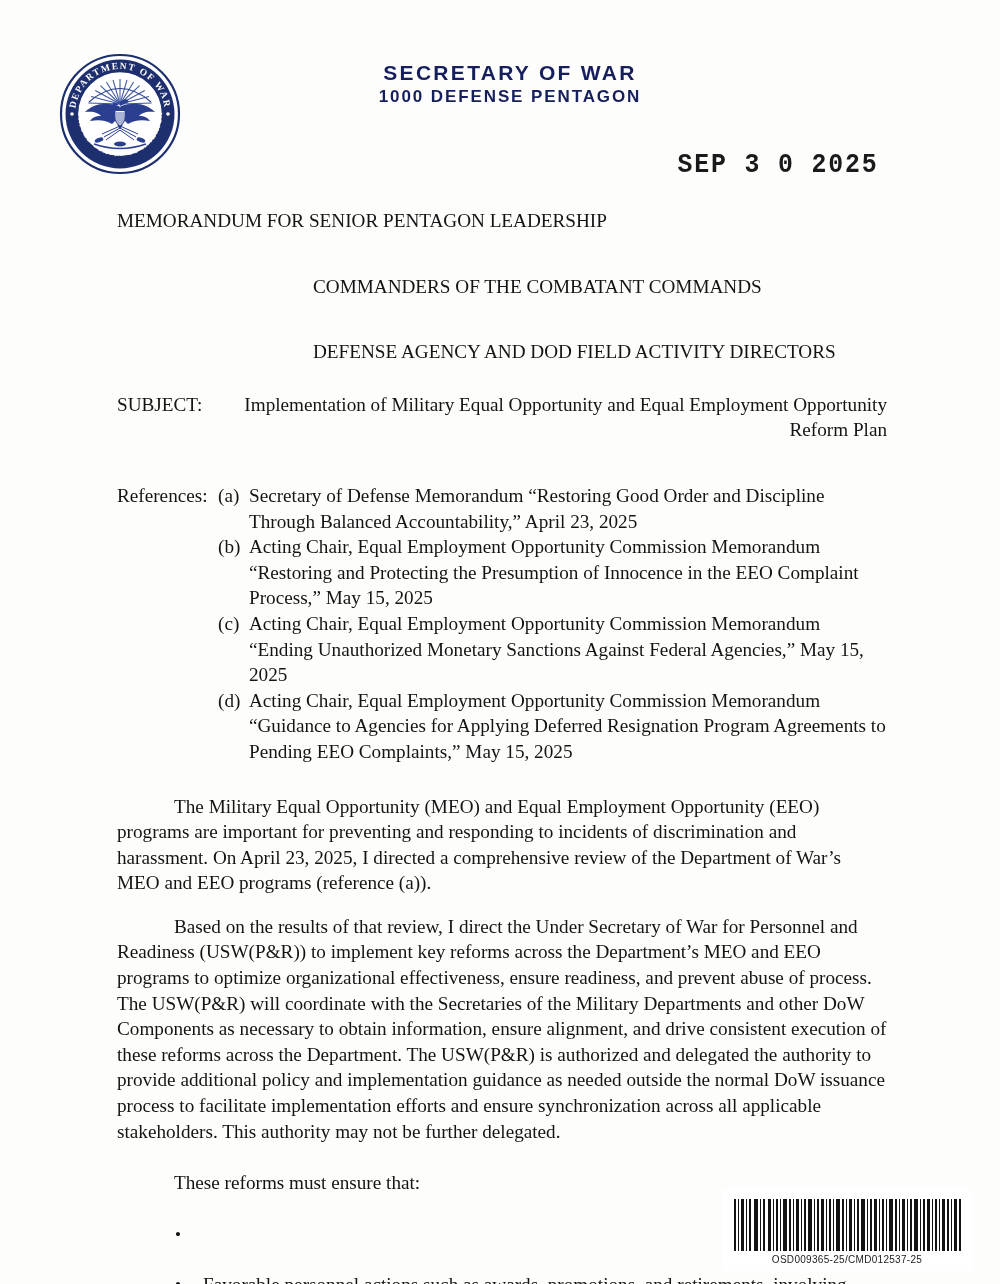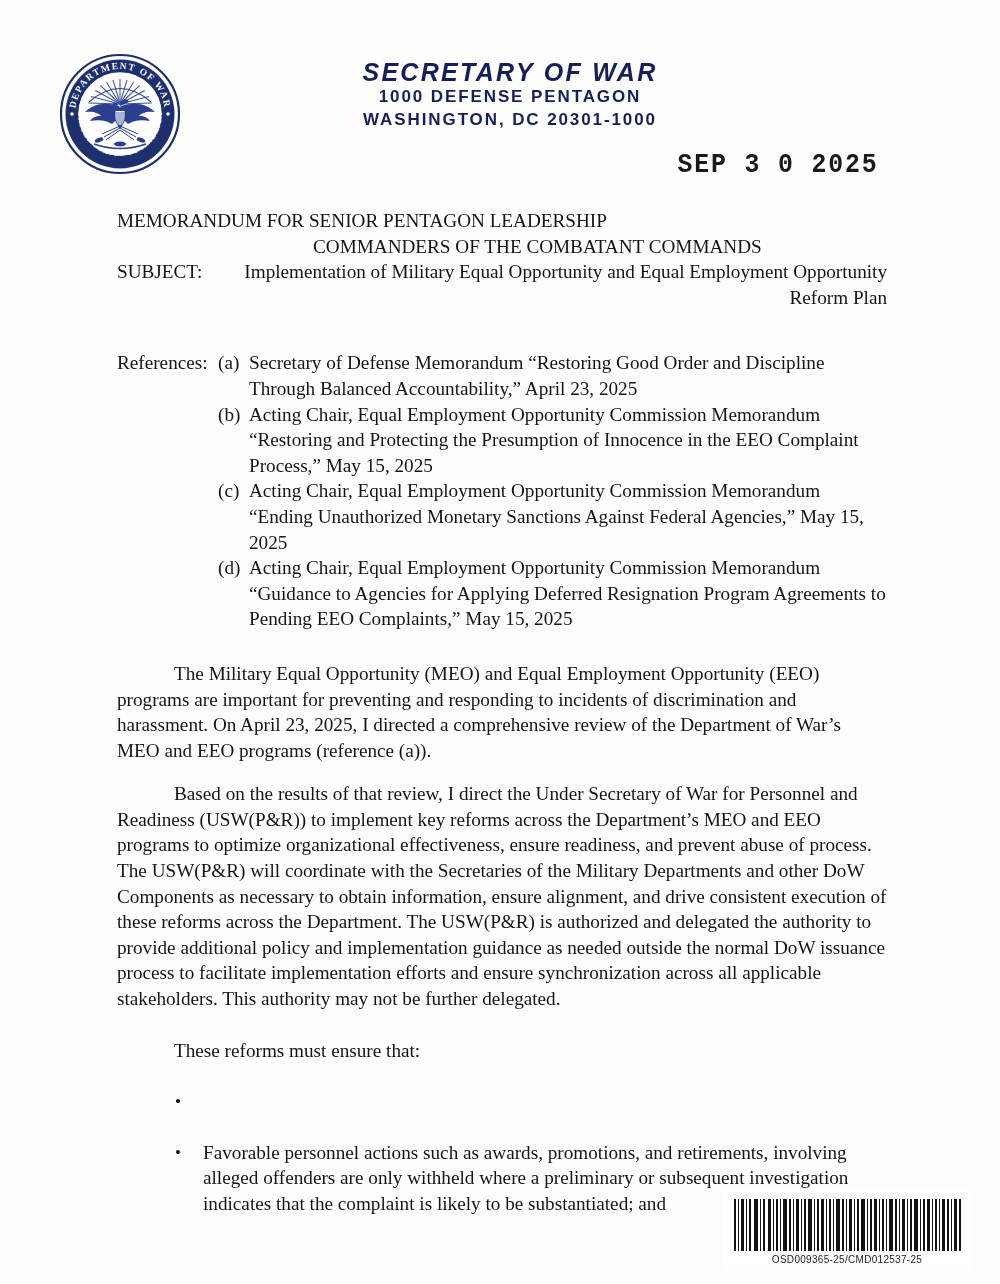--- a/index.html
+++ b/index.html
@@ -34,24 +34,23 @@
     position: absolute;
     left: 250px;
     top: 60px;
     width: 520px;
     text-align: center;
     font-family: "Liberation Sans", "DejaVu Sans", sans-serif;
     color: #161f5c;
     font-weight: bold;
   }
   .lh-line1 {
-    font-size: 25px;
+    font-size: 21px;
     letter-spacing: 2.3px;
     line-height: 25px;
-    font-style: italic;
   }
   .lh-line2, .lh-line3 {
     font-size: 17px;
     letter-spacing: 1.9px;
     line-height: 23px;
   }
 
   
   .date-stamp {
     position: absolute;
@@ -75,35 +74,36 @@
     width: 770px;
     font-size: 19.2px;
     line-height: 25.6px;
   }
 
   .memo-for { margin: 0; }
   .memo-for .l1 { display: block; }
   .memo-for .l2, .memo-for .l3 {
     display: block;
     padding-left: 196px;
+    margin-top: 40px;
   }
 
   .labeled-block {
     display: flex;
     align-items: flex-start;
   }
   .labeled-block .lbl {
     flex: 0 0 auto;
     white-space: nowrap;
   }
   .labeled-block .val {
     flex: 1 1 auto;
   }
 
-  #subject-block { }
+  #subject-block { margin-top: 27px; }
   #subject-block .lbl { width: 101px; }
   #subject-block .val { width: 667px; text-align: right; }
 
   #references-block { margin-top: 40px; }
   #references-block .lbl { width: 101px; }
   #references-block .reflist {
     flex: 1 1 auto;
     margin: 0;
     padding: 0;
     list-style: none;
@@ -256,30 +256,30 @@
         <ellipse cx="83" cy="88" rx="4.5" ry="2.2" transform="rotate(20 83 88)"></ellipse>
         <ellipse cx="62" cy="92" rx="6" ry="2.6"></ellipse>
       </g>
       <path d="M 36,92 Q 62,101 88,92" fill="none" stroke="#2a3f8f" stroke-width="1.4"></path>
     </svg>
   </div>
 
   <div class="letterhead">
     <div class="lh-line1">SECRETARY OF WAR</div>
     <div class="lh-line2">1000 DEFENSE PENTAGON</div>
-    <div class="lh-line3">WASHINGTON, DC 20301-1000</div>
   </div>
 
   <div class="date-stamp">SEP 3 0 2025</div>
 
   <div class="doc-body">
 
     <div class="memo-for">
       <span class="l1">MEMORANDUM FOR SENIOR PENTAGON LEADERSHIP</span>
       <span class="l2">COMMANDERS OF THE COMBATANT COMMANDS</span>
+      <span class="l3">DEFENSE AGENCY AND DOD FIELD ACTIVITY DIRECTORS</span>
     </div>
 
     <div class="labeled-block" id="subject-block">
       <span class="lbl">SUBJECT:</span>
       <span class="val">Implementation of Military Equal Opportunity and Equal Employment Opportunity Reform Plan</span>
     </div>
 
     <div class="labeled-block" id="references-block">
       <span class="lbl">References:</span>
       <ul class="reflist">

